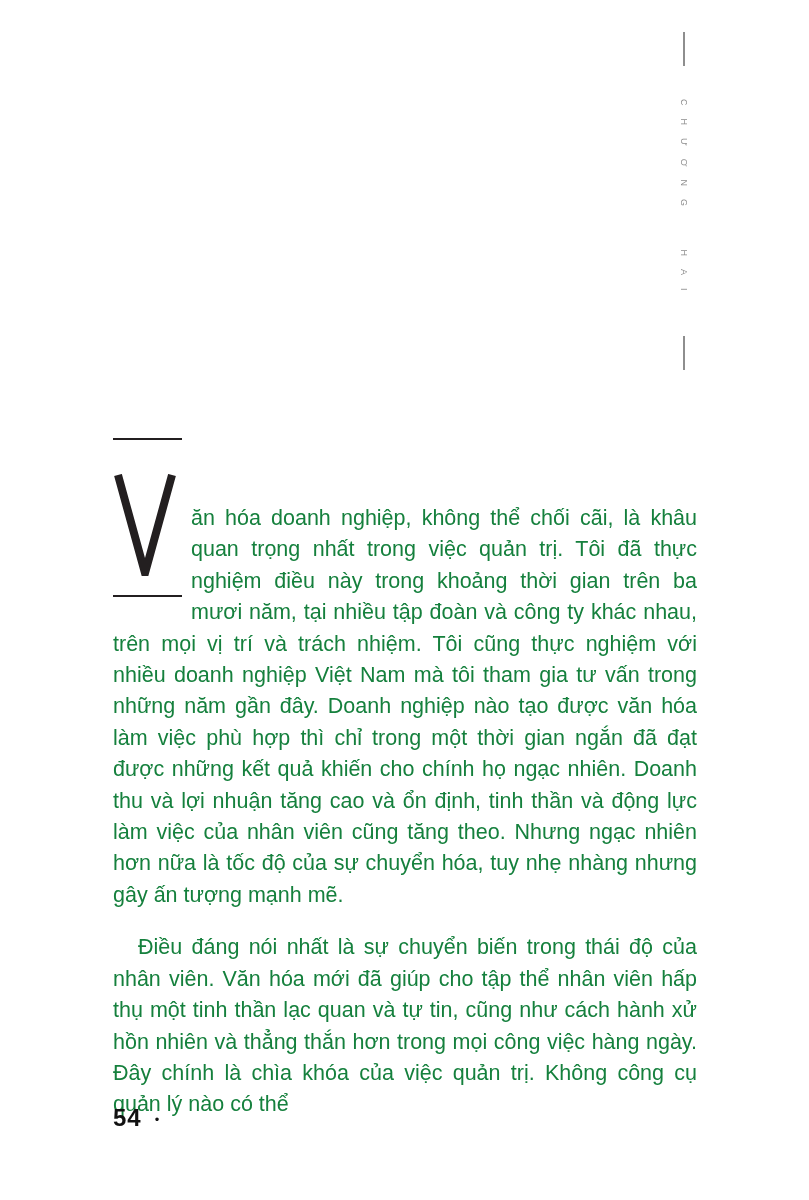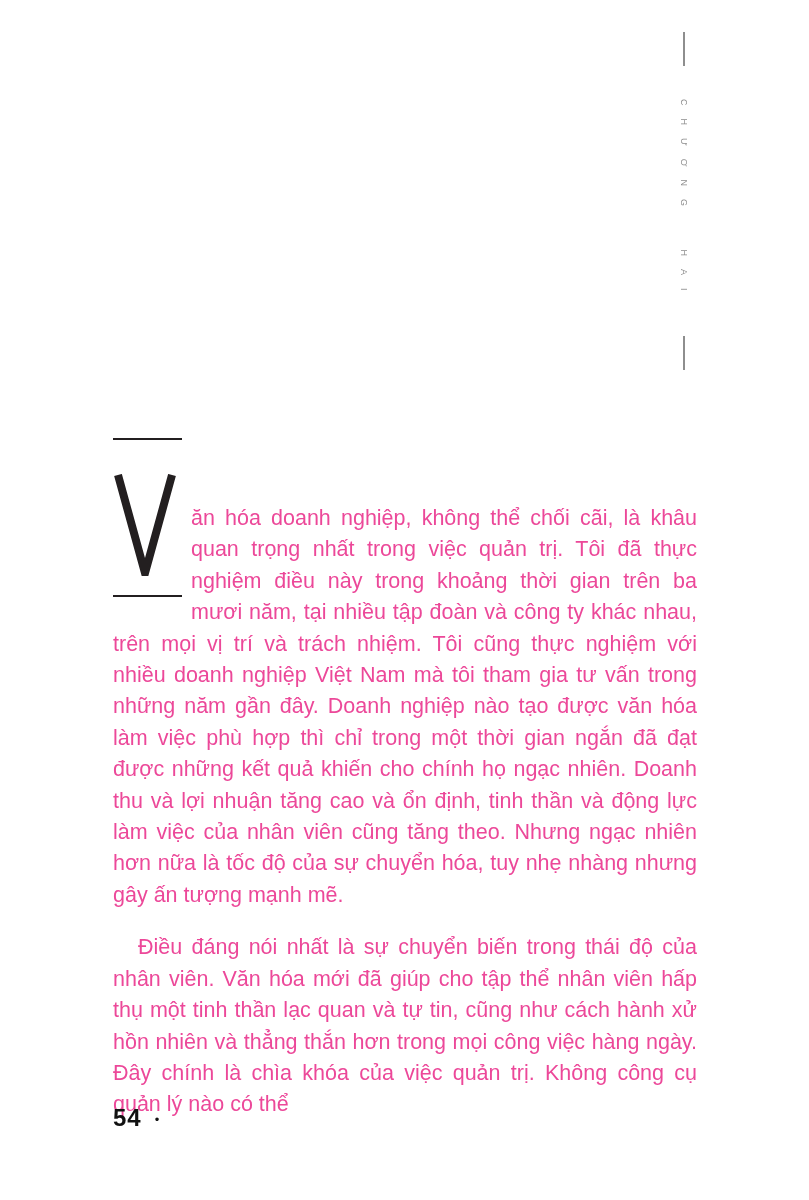--- a/index.html
+++ b/index.html
@@ -69,21 +69,21 @@
     clip: rect(0 0 0 0);
     white-space: nowrap;
   }
 
   
   .body-text {
     position: absolute;
     left: 113px;
     top: 503px;
     width: 584px;
-    color: #ec4899;
+    color: #15803d;
     font-size: 21.5px;
     line-height: 31.4px;
     text-align: justify;
   }
   .para { margin: 0; }
   .dropcap-spacer {
     float: left;
     width: 78px;
     height: 95px;
   }

